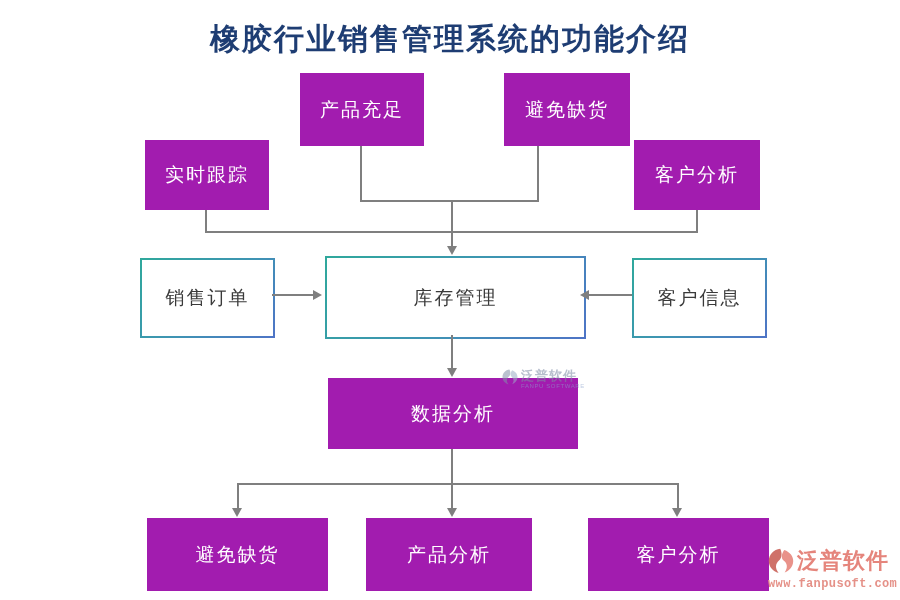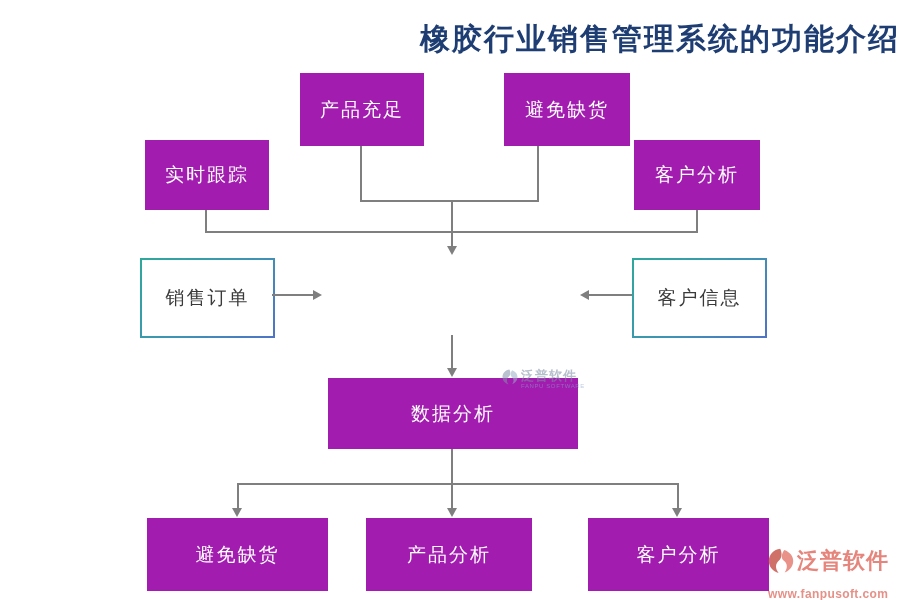--- a/index.html
+++ b/index.html
@@ -1,21 +1,21 @@
 <!DOCTYPE html>
 <html><head>
 <meta charset="utf-8">
 <style>
   html,body { margin:0; padding:0; background:#ffffff; }
   .canvas {
     position:relative; width:900px; height:600px; background:#ffffff;
     font-family:"Liberation Serif","DejaVu Serif",serif; overflow:hidden;
   }
   .title {
-    position:absolute; left:0; top:19px; width:100%; text-align:right;
+    position:absolute; left:0; top:19px; width:100%; text-align:center;
     font-size:30px; font-weight:bold; color:#1e3d73; letter-spacing:2px;
   }
   .gbox {
     position:absolute; background:#a21caf; color:#ffffff;
     display:flex; align-items:center; justify-content:center;
     font-size:19px; letter-spacing:2px;
   }
   .wbox {
     position:absolute; background:#ffffff; color:#3a3a3a;
     display:flex; align-items:center; justify-content:center;
@@ -33,37 +33,38 @@
     position:absolute; left:502px; top:369px; display:flex; align-items:flex-start;
     gap:3px; opacity:0.55; z-index:5;
   }
   .wm-brand { display:block; font-size:13px; font-weight:bold; color:#7e8ca6; line-height:14px; letter-spacing:1px; }
   .wm-sub   { display:block; font-size:6px; color:#8ba3cd; letter-spacing:0.6px; font-family:"Liberation Sans","DejaVu Sans",sans-serif; }
 
   .logo { position:absolute; left:768px; top:546px; color:#e5857c; z-index:6; }
   .logo-row { display:flex; align-items:center; gap:3px; }
   .logo-brand { font-size:22px; font-weight:bold; letter-spacing:1px; color:#e5857c; }
   .logo-url {
-    font-size:12px; font-weight:bold; margin-top:11px; letter-spacing:0.4px;
-    color:#e59188; font-family:Liberation Sans, sans-serif;
+    font-size:12px; font-weight:bold; margin-top:1px; letter-spacing:0.4px;
+    color:#e59188; font-family:Liberation Mono, monospace;
   }
 </style>
 </head>
 <body>
 
 <div class="canvas">
 
   <div class="title">橡胶行业销售管理系统的功能介绍</div>
 
   <div class="gbox" style="left:300px;top:73px;width:124px;height:73px;">产品充足</div>
   <div class="gbox" style="left:476px;top:73px;width:126px;height:73px;margin-left:28px;">避免缺货</div>
   <div class="gbox" style="left:145px;top:140px;width:124px;height:70px;">实时跟踪</div>
   <div class="gbox" style="left:634px;top:140px;width:126px;height:70px;">客户分析</div>
 
   <div class="wbox" style="left:140px;top:258px;width:131px;height:76px;">销售订单</div>
+  <div class="wbox" style="left:325px;top:256px;width:257px;height:79px;">库存管理</div>
   <div class="wbox" style="left:632px;top:258px;width:131px;height:76px;font-family:Liberation Serif, serif;">客户信息</div>
 
   <div class="gbox" style="left:328px;top:378px;width:250px;height:71px;">数据分析</div>
   <div class="gbox" style="left:147px;top:518px;width:181px;height:73px;">避免缺货</div>
   <div class="gbox" style="left:366px;top:518px;width:166px;height:73px;">产品分析</div>
   <div class="gbox" style="left:588px;top:518px;width:181px;height:73px;">客户分析</div>
 
   <div class="line" style="left:360px;top:146px;width:2px;height:56px;"></div>
   <div class="line" style="left:537px;top:146px;width:2px;height:56px;"></div>
   <div class="line" style="left:360px;top:200px;width:179px;height:2px;"></div>

